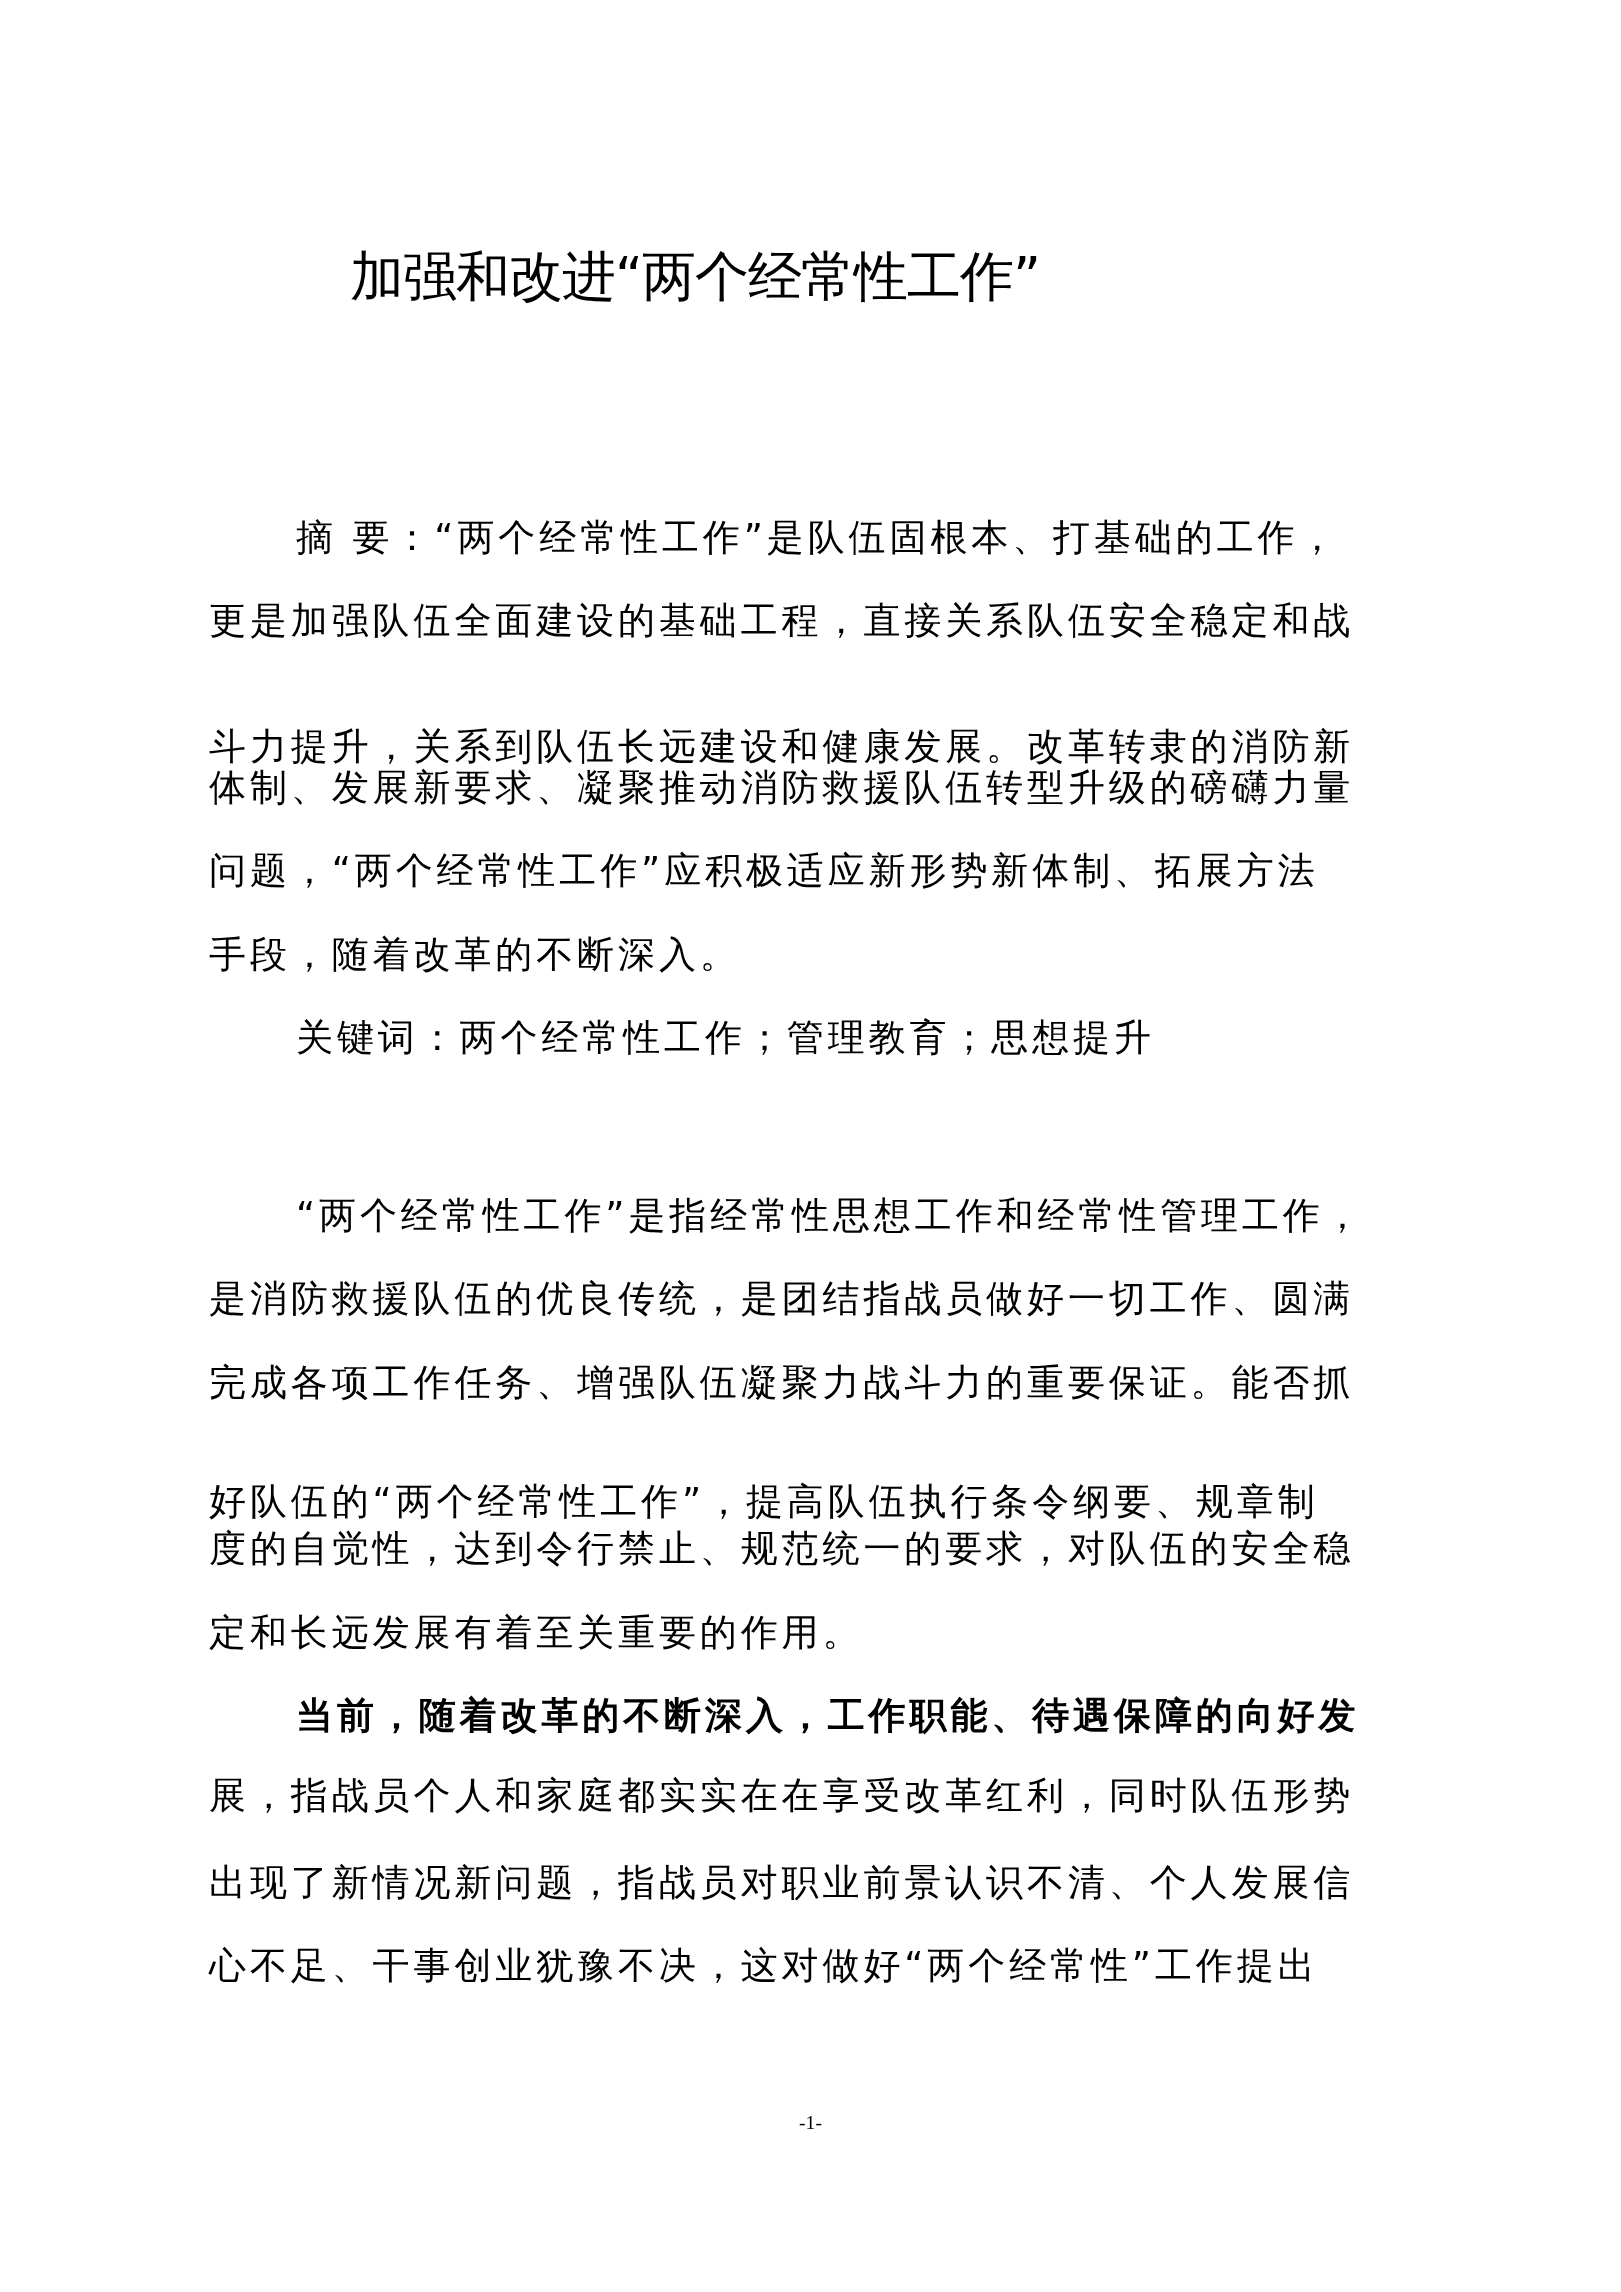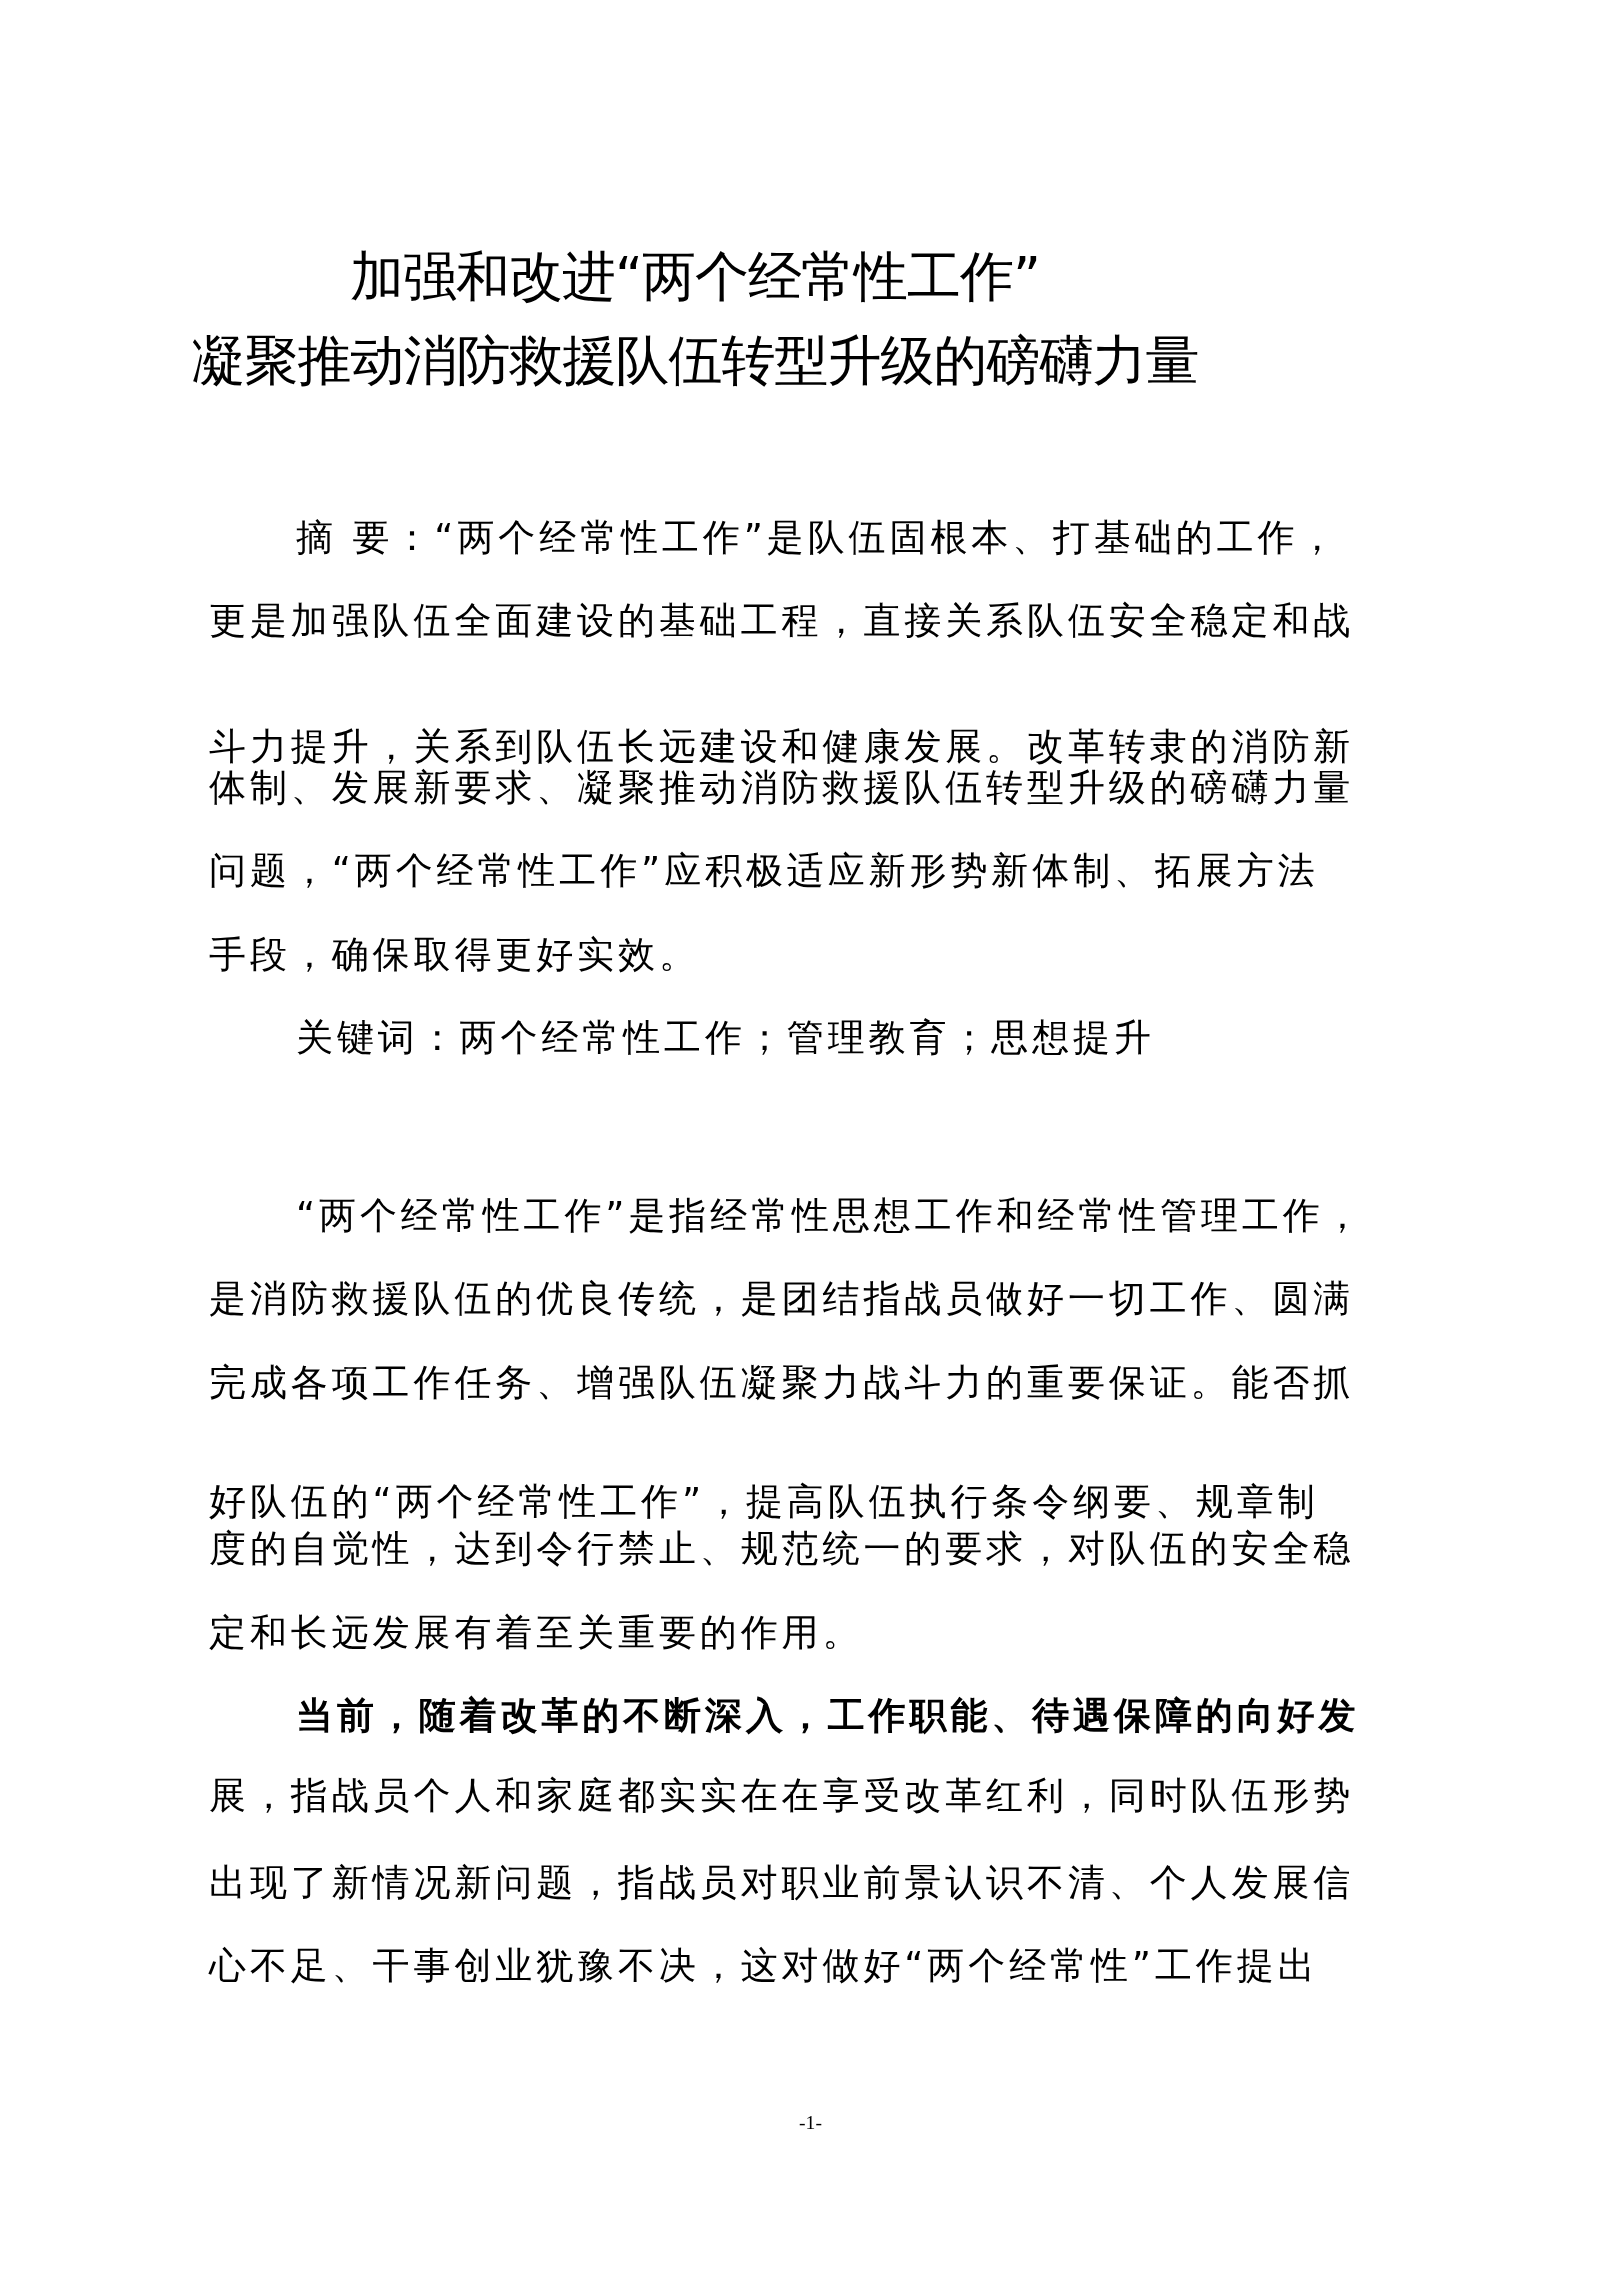--- a/index.html
+++ b/index.html
@@ -61,30 +61,29 @@
       font-size: 19.6px;
     }
   </style>
 </head>
 <body>
 
 <div class="page">
 
   <div class="title">
     <span class="tline">加强和改进“两个经常性工作”</span>
-    <span class="tline">凝聚推动消防救援队伍转型升级的磅礴力量</span>
   </div>
 
   <div class="body-block" style="top:508px;">
     <div class="line indent" style="top:0px;">摘  要：“两个经常性工作”是队伍固根本、打基础的工作，</div>
     <div class="line" style="top:83px;">更是加强队伍全面建设的基础工程，直接关系队伍安全稳定和战</div>
     <div class="line" style="top:177px;margin-top:32px;">斗力提升，关系到队伍长远建设和健康发展。改革转隶的消防新</div>
     <div class="line" style="top:250px;">体制、发展新要求、凝聚推动消防救援队伍转型升级的磅礴力量</div>
     <div class="line" style="top:333px;">问题，“两个经常性工作”应积极适应新形势新体制、拓展方法</div>
-    <div class="line" style="top:417px;">手段，确保取得更好实效。</div>
+    <div class="line" style="top:417px;">手段，随着改革的不断深入。</div>
     <div class="line indent" style="top:500px;">关键词：两个经常性工作；管理教育；思想提升</div>
   </div>
 
   <div class="body-block" style="top:1186px;">
     <div class="line indent" style="top:0px;">“两个经常性工作”是指经常性思想工作和经常性管理工作，</div>
     <div class="line" style="top:83px;">是消防救援队伍的优良传统，是团结指战员做好一切工作、圆满</div>
     <div class="line" style="top:167px;">完成各项工作任务、增强队伍凝聚力战斗力的重要保证。能否抓</div>
     <div class="line" style="top:250px;margin-top:36px;">好队伍的“两个经常性工作”，提高队伍执行条令纲要、规章制</div>
     <div class="line" style="top:333px;">度的自觉性，达到令行禁止、规范统一的要求，对队伍的安全稳</div>
     <div class="line" style="top:417px;">定和长远发展有着至关重要的作用。</div>

